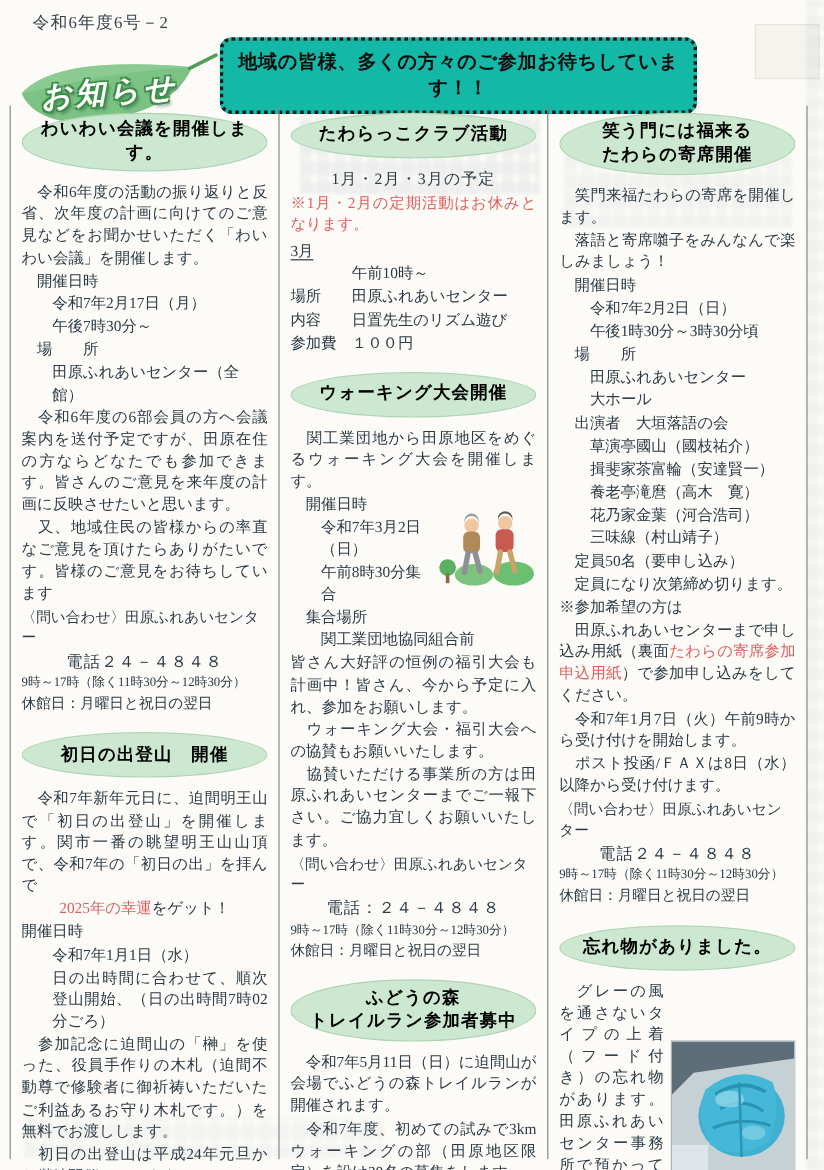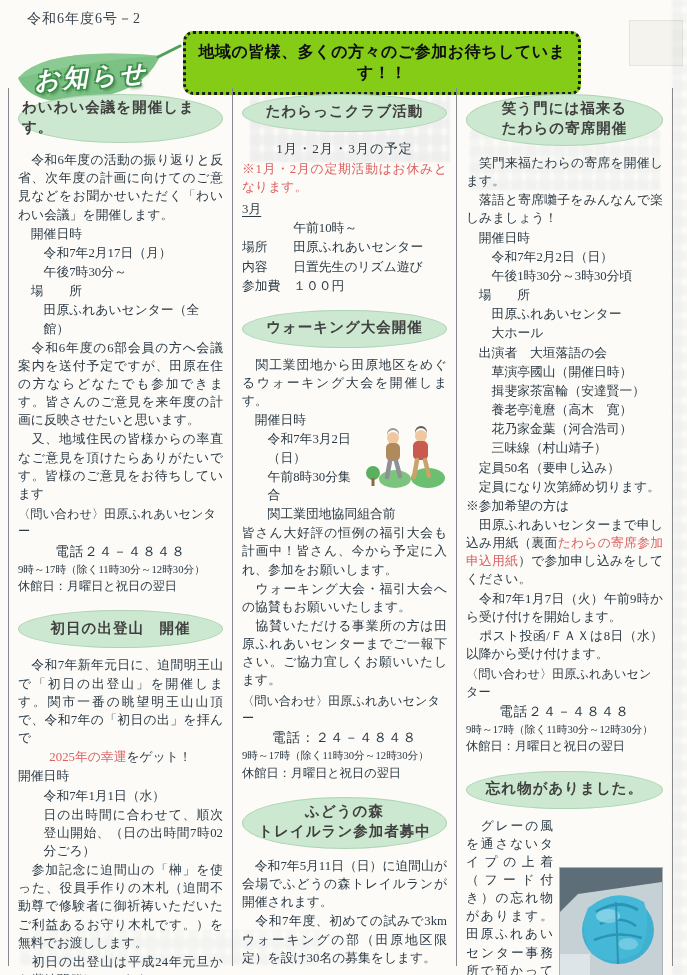--- a/index.html
+++ b/index.html
@@ -6,31 +6,31 @@
   .page{position:relative;width:687px;height:975px;background:#fcfbf7;overflow:hidden;
         font-family:"Liberation Serif","DejaVu Serif",serif;color:#2c3a45;}
   
   .issue{position:absolute;top:10px;left:27px;font-size:14px;letter-spacing:1px;color:#37424c;}
   .leaf-wrap{position:absolute;left:12px;top:44px;width:175px;height:66px;}
   .logo-text{position:absolute;left:34px;top:60px;transform:rotate(-4deg);
              font-family:"Liberation Sans","DejaVu Sans",sans-serif;font-weight:bold;font-style:italic;
              font-size:25px;color:#fff;letter-spacing:3px;
              text-shadow:1.5px 1.5px 0 #3e8f4a,-1.5px 1.5px 0 #3e8f4a,1.5px -1.5px 0 #3e8f4a,-1.5px -1.5px 0 #3e8f4a,2px 3px 3px rgba(0,60,20,.45);}
   .banner{position:absolute;left:183px;top:31px;width:398px;box-sizing:border-box;
-          border:3px dotted #1b1b1b;border-radius:10px;padding:8px 8px;background:#84cc16;
+          border:3px dotted #1b1b1b;border-radius:10px;padding:8px 8px;background:#14b8a6;
           font-family:"Liberation Sans","DejaVu Sans",sans-serif;font-weight:bold;font-size:16px;
           text-align:center;color:#0e0e0e;letter-spacing:.5px;}
   
   .cols{position:absolute;left:8px;top:88px;width:664px;height:878px;display:flex;border-right:1px solid #85898d;}
   .col{width:224px;box-sizing:border-box;border-left:1px solid #85898d;padding:4px 9px 0 9px;}
   .col:last-child{width:216px;}
   .sec{margin-bottom:12px;overflow:hidden;}
   .sec-title{background:#cde8d0;border-radius:50%;display:flex;flex-direction:column;justify-content:center;align-items:center;
-             text-align:left;font-weight:bold;font-size:14.5px;letter-spacing:1px;color:#404040;
-             padding:5px 4px;margin:2px 0 8px 0;box-shadow:inset 0 0 0 1px rgba(120,175,130,.35);line-height:1.35;font-family:Liberation Mono, monospace;}
+             text-align:center;font-weight:bold;font-size:14.5px;letter-spacing:1px;color:#000000;
+             padding:5px 4px;margin:2px 0 8px 0;box-shadow:inset 0 0 0 1px rgba(120,175,130,.35);line-height:1.35;}
   .sec-title.one{min-height:28px;}
   .sec-title.two{min-height:42px;}
   .p,.ln{margin:0 0 1px 0;font-size:12.8px;line-height:1.42;text-align:justify;}
   .ln{text-align:left;}
   .hang1{padding-left:1em;}
   .hang2{padding-left:2em;}
   .ctr{text-align:center;}
   .red{color:#dd5f5f;}
   .u{text-decoration:underline;text-underline-offset:3px;}
   .contact{font-size:12.2px;margin-top:3px;}
@@ -129,20 +129,21 @@
           <rect x="21" y="20" width="14" height="18" rx="5" fill="#b08a5a"></rect>
           <path d="M25,38 l-3,16 M31,38 l4,15" stroke="#8f8f98" stroke-width="4.5" stroke-linecap="round"></path>
           <circle cx="56" cy="13" r="6" fill="#f0c8a0"></circle>
           <path d="M50,11 a6,6 0 0 1 12,0 l0,-2 a6,6 0 0 0 -12,0 z" fill="#5a5a5a"></path>
           <rect x="48" y="18" width="15" height="19" rx="5" fill="#c85a50"></rect>
           <path d="M52,37 l-3,17 M60,37 l4,16" stroke="#c9a36a" stroke-width="4.5" stroke-linecap="round"></path>
         </svg>
         <p class="ln hang1">開催日時</p>
         <p class="ln hang2">令和7年3月2日（日）</p>
         <p class="ln hang2">午前8時30分集合</p>
+        <p class="ln hang1">集合場所</p>
         <p class="ln hang2">関工業団地協同組合前</p>
         <p class="p">皆さん大好評の恒例の福引大会も計画中！皆さん、今から予定に入れ、参加をお願いします。</p>
         <p class="p">　ウォーキング大会・福引大会への協賛もお願いいたします。</p>
         <p class="p">　協賛いただける事業所の方は田原ふれあいセンターまでご一報下さい。ご協力宜しくお願いいたします。</p>
         <p class="ln contact">〈問い合わせ〉田原ふれあいセンター</p>
         <p class="ln tel">電話：２４－４８４８</p>
         <p class="ln hours">9時～17時（除く11時30分～12時30分）</p>
         <p class="ln closed">休館日：月曜日と祝日の翌日</p>
       </div>
 
@@ -166,21 +167,21 @@
         </div>
         <p class="p">　笑門来福たわらの寄席を開催します。</p>
         <p class="p">　落語と寄席囃子をみんなんで楽しみましょう！</p>
         <p class="ln hang1">開催日時</p>
         <p class="ln hang2">令和7年2月2日（日）</p>
         <p class="ln hang2">午後1時30分～3時30分頃</p>
         <p class="ln hang1">場　　所</p>
         <p class="ln hang2">田原ふれあいセンター</p>
         <p class="ln hang2">大ホール</p>
         <p class="ln hang1">出演者　大垣落語の会</p>
-        <p class="ln hang2">草演亭國山（開催日時）</p>
+        <p class="ln hang2">草演亭國山（國枝祐介）</p>
         <p class="ln hang2">揖斐家茶富輪（安達賢一）</p>
         <p class="ln hang2">養老亭滝麿（高木　寛）</p>
         <p class="ln hang2">花乃家金葉（河合浩司）</p>
         <p class="ln hang2">三味線（村山靖子）</p>
         <p class="ln hang1">定員50名（要申し込み）</p>
         <p class="ln hang1">定員になり次第締め切ります。</p>
         <p class="ln">※参加希望の方は</p>
         <p class="p"><span>　田原ふれあいセンターまで申し込み用紙（裏面</span><span class="red">たわらの寄席参加申込用紙</span><span>）で参加申し込みをしてください。</span></p>
         <p class="p">　令和7年1月7日（火）午前9時から受け付けを開始します。</p>
         <p class="p">　ポスト投函/ＦＡＸは8日（水）以降から受け付けます。</p>

